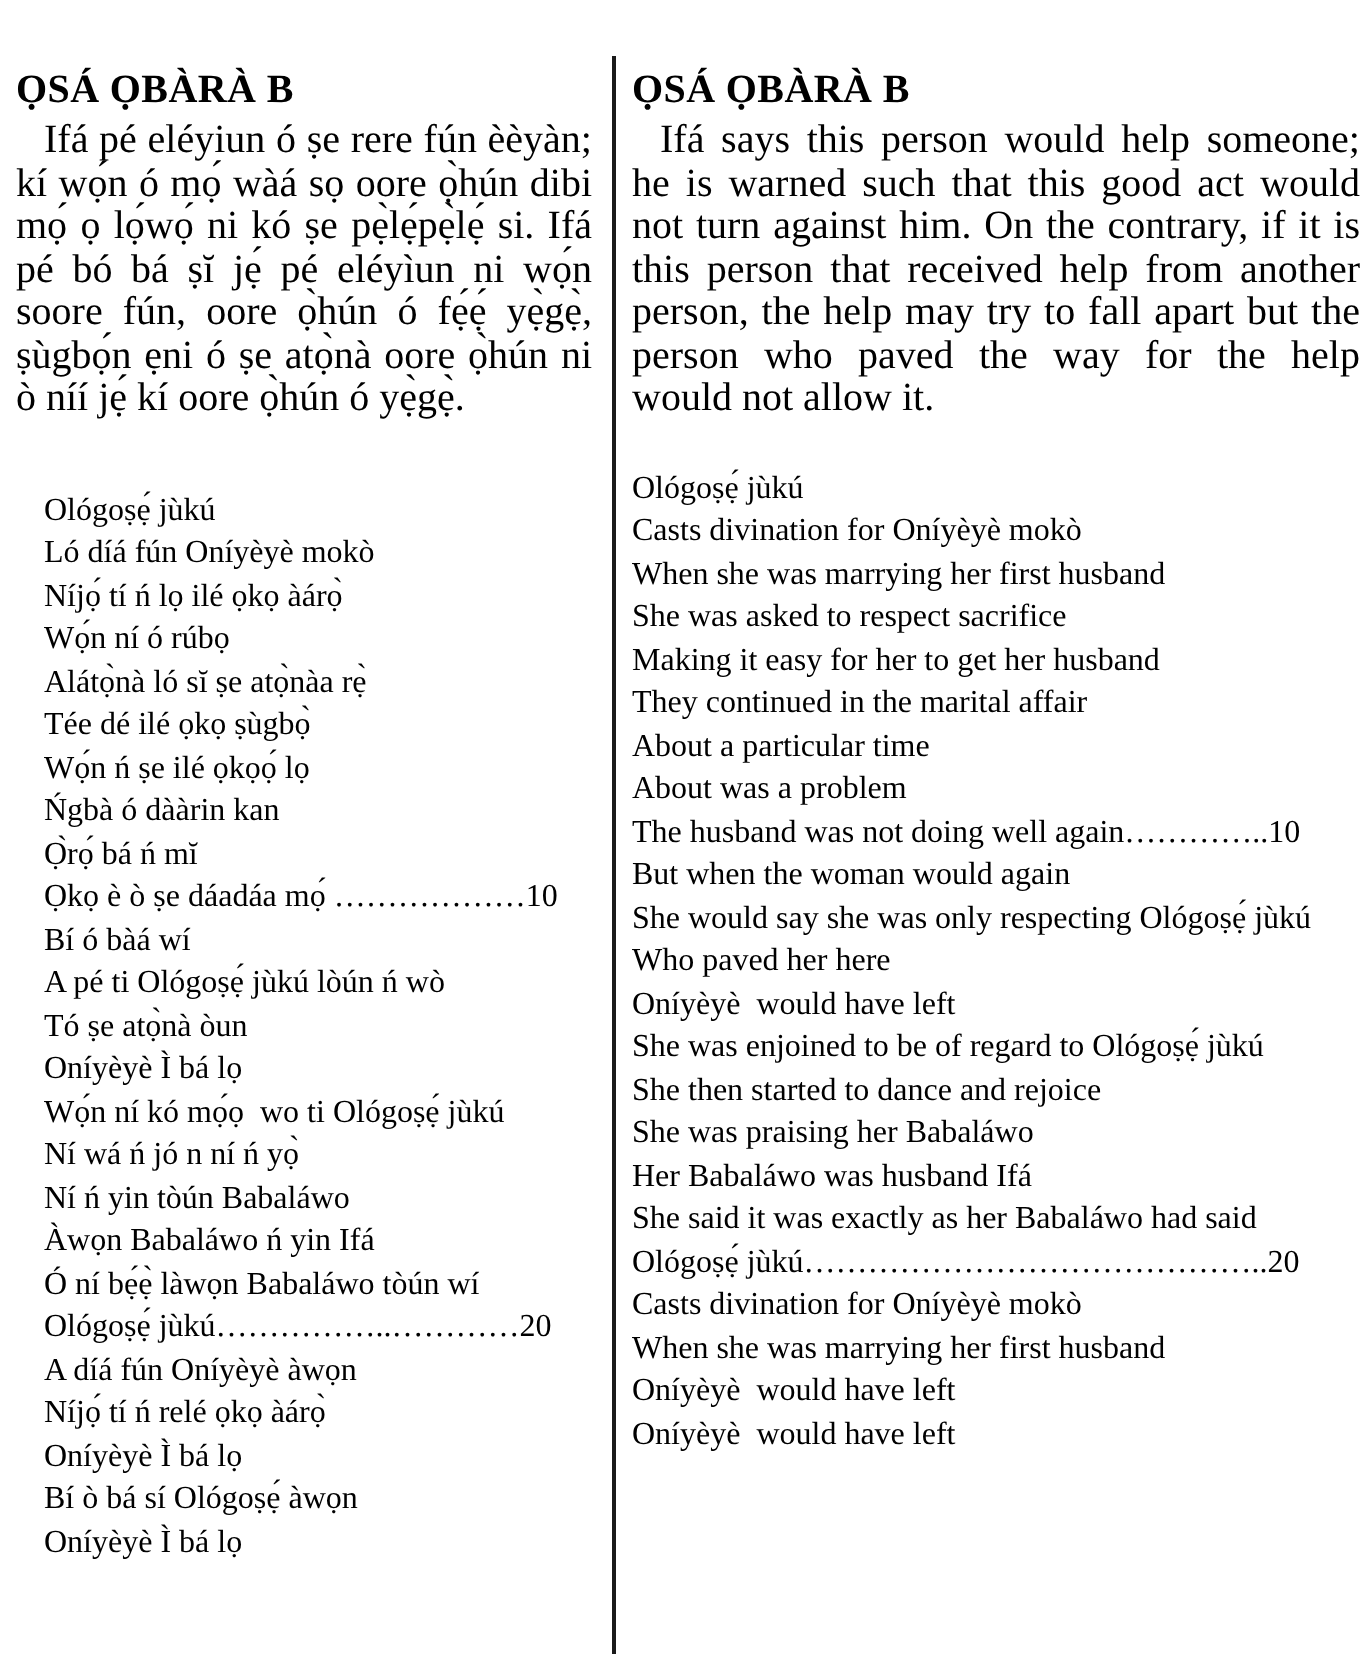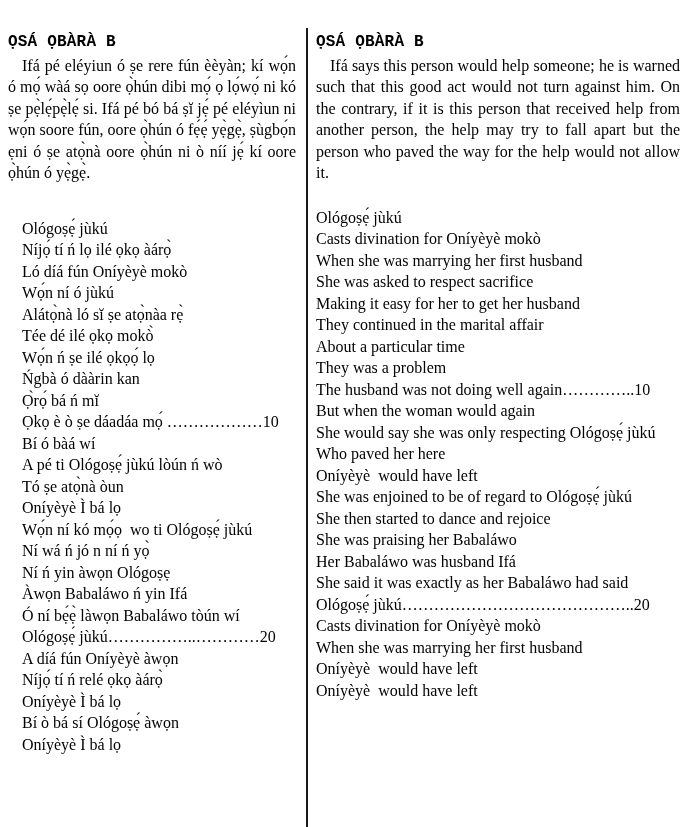--- a/index.html
+++ b/index.html
@@ -42,28 +42,27 @@
     margin-bottom: 0;
     flex: 0 0 auto;
   }
   .col-right {
     width: 378px;
     padding: 32px 6px 0 8px;
     flex: 1 1 auto;
   }
   .odu-title {
     font-weight: bold;
-    font-size: 16px;
+    font-size: 20px;
     letter-spacing: 0.2px;
     margin: 0 0 2px 0;
     line-height: 1.3;
-    font-family: Liberation Mono, monospace;
   }
   .intro {
-    font-size: 16px;
+    font-size: 20px;
     line-height: 21.5px;
     text-align: justify;
     text-justify: inter-word;
     margin: 0;
     text-indent: 14px;
     hyphens: none;
   }
   .verse {
     margin: 0;
     font-size: 16px;
@@ -86,36 +85,36 @@
 <body>
 
 <div class="page">
   <div class="columns">
 
     <div class="col col-left">
       <div class="odu-title">ỌSÁ ỌBÀRÀ  B</div>
       <p class="intro">Ifá pé eléyiun ó ṣe rere fún èèyàn; kí wọ́n ó mọ́ wàá sọ oore ọ̀hún dibi mọ́ ọ lọ́wọ́ ni kó ṣe pẹ̀lẹ́pẹ̀lẹ́ si. Ifá pé bó bá ṣĭ jẹ́ pé eléyìun ni wọ́n soore fún, oore ọ̀hún ó fẹ́ẹ́ yẹ̀gẹ̀, ṣùgbọ́n ẹni ó ṣe atọ̀nà oore ọ̀hún ni ò níí jẹ́ kí oore ọ̀hún ó yẹ̀gẹ̀.</p>
       <div class="verse left-verse">
         <div class="verse-line">Ológoṣẹ́ jùkú</div>
+        <div class="verse-line">Ló díá fún Oníyèyè mokò</div>
         <div class="verse-line">Níjọ́ tí ń lọ ilé ọkọ àárọ̀</div>
-        <div class="verse-line">Ló díá fún Oníyèyè mokò</div>
-        <div class="verse-line">Wọ́n ní ó jùkú</div>
+        <div class="verse-line">Wọ́n ní ó rúbọ</div>
         <div class="verse-line">Alátọ̀nà ló sĭ ṣe atọ̀nàa rẹ̀</div>
-        <div class="verse-line">Tée dé ilé ọkọ mokò̀</div>
+        <div class="verse-line">Tée dé ilé ọkọ ṣùgbọ̀</div>
         <div class="verse-line">Wọ́n ń ṣe ilé ọkọọ́ lọ</div>
         <div class="verse-line">Ńgbà ó dààrin kan</div>
         <div class="verse-line">Ọ̀rọ́ bá ń mĭ</div>
         <div class="verse-line leader-num">Ọkọ è ò ṣe dáadáa mọ́ ………………10</div>
         <div class="verse-line">Bí ó bàá wí</div>
         <div class="verse-line">A pé ti Ológoṣẹ́ jùkú lòún ń wò</div>
         <div class="verse-line">Tó ṣe atọ̀nà òun</div>
         <div class="verse-line">Oníyèyè Ì bá lọ</div>
         <div class="verse-line">Wọ́n ní kó mọ́ọ  wo ti Ológoṣẹ́ jùkú</div>
         <div class="verse-line">Ní wá ń jó n ní ń yọ̀</div>
-        <div class="verse-line">Ní ń yin àwọn Ológoṣẹ</div>
+        <div class="verse-line">Ní ń yin tòún Babaláwo</div>
         <div class="verse-line">Àwọn Babaláwo ń yin Ifá</div>
         <div class="verse-line">Ó ní bẹ́ẹ̀ làwọn Babaláwo tòún wí</div>
         <div class="verse-line leader-num">Ológoṣẹ́ jùkú……………..…………20</div>
         <div class="verse-line">A díá fún Oníyèyè àwọn</div>
         <div class="verse-line">Níjọ́ tí ń relé ọkọ àárọ̀</div>
         <div class="verse-line">Oníyèyè Ì bá lọ</div>
         <div class="verse-line">Bí ò bá sí Ológoṣẹ́ àwọn</div>
         <div class="verse-line">Oníyèyè Ì bá lọ</div>
       </div>
     </div>
@@ -126,21 +125,21 @@
       <div class="odu-title">ỌSÁ ỌBÀRÀ  B</div>
       <p class="intro">Ifá says this person would help someone; he is warned such that this good act would not turn against him. On the contrary, if it is this person that received help from another person, the help may try to fall apart but the person who paved the way for the help would not allow it.</p>
       <div class="verse right-verse">
         <div class="verse-line">Ológoṣẹ́ jùkú</div>
         <div class="verse-line">Casts divination for Oníyèyè mokò</div>
         <div class="verse-line">When she was marrying her first husband</div>
         <div class="verse-line">She was asked to respect sacrifice</div>
         <div class="verse-line">Making it easy for her to get her husband</div>
         <div class="verse-line">They continued in the marital affair</div>
         <div class="verse-line">About a particular time</div>
-        <div class="verse-line">They was a problem</div>
+        <div class="verse-line">About was a problem</div>
         <div class="verse-line leader-num">The husband was not doing well again…………..10</div>
         <div class="verse-line">But when the woman would again</div>
         <div class="verse-line">She would say she was only respecting Ológoṣẹ́ jùkú</div>
         <div class="verse-line">Who paved her here</div>
         <div class="verse-line">Oníyèyè  would have left</div>
         <div class="verse-line">She was enjoined to be of regard to Ológoṣẹ́ jùkú</div>
         <div class="verse-line">She then started to dance and rejoice</div>
         <div class="verse-line">She was praising her Babaláwo</div>
         <div class="verse-line">Her Babaláwo was husband Ifá</div>
         <div class="verse-line">She said it was exactly as her Babaláwo had said</div>

